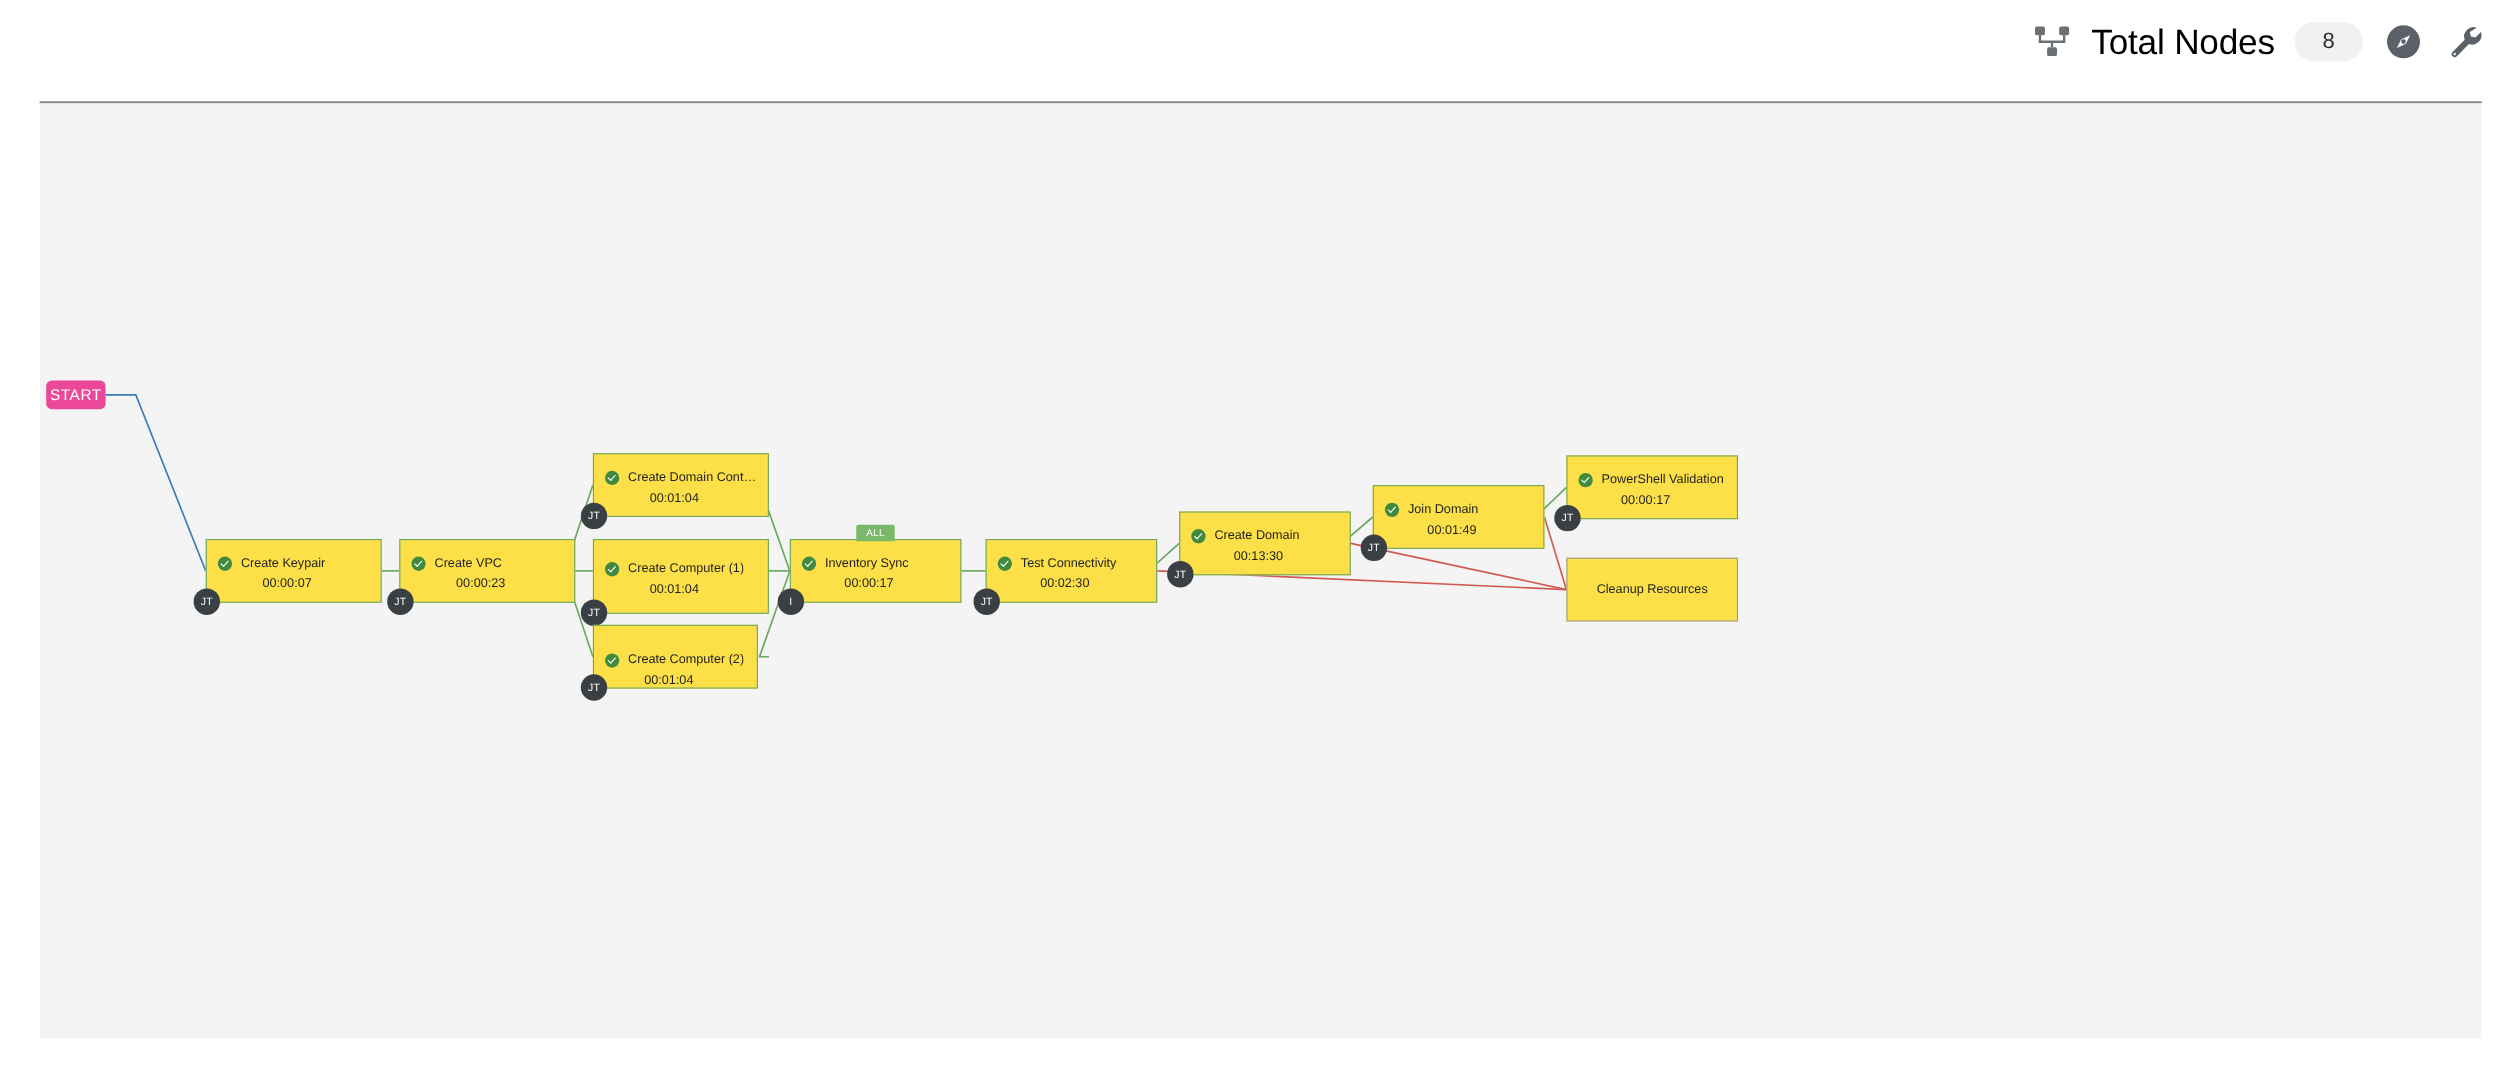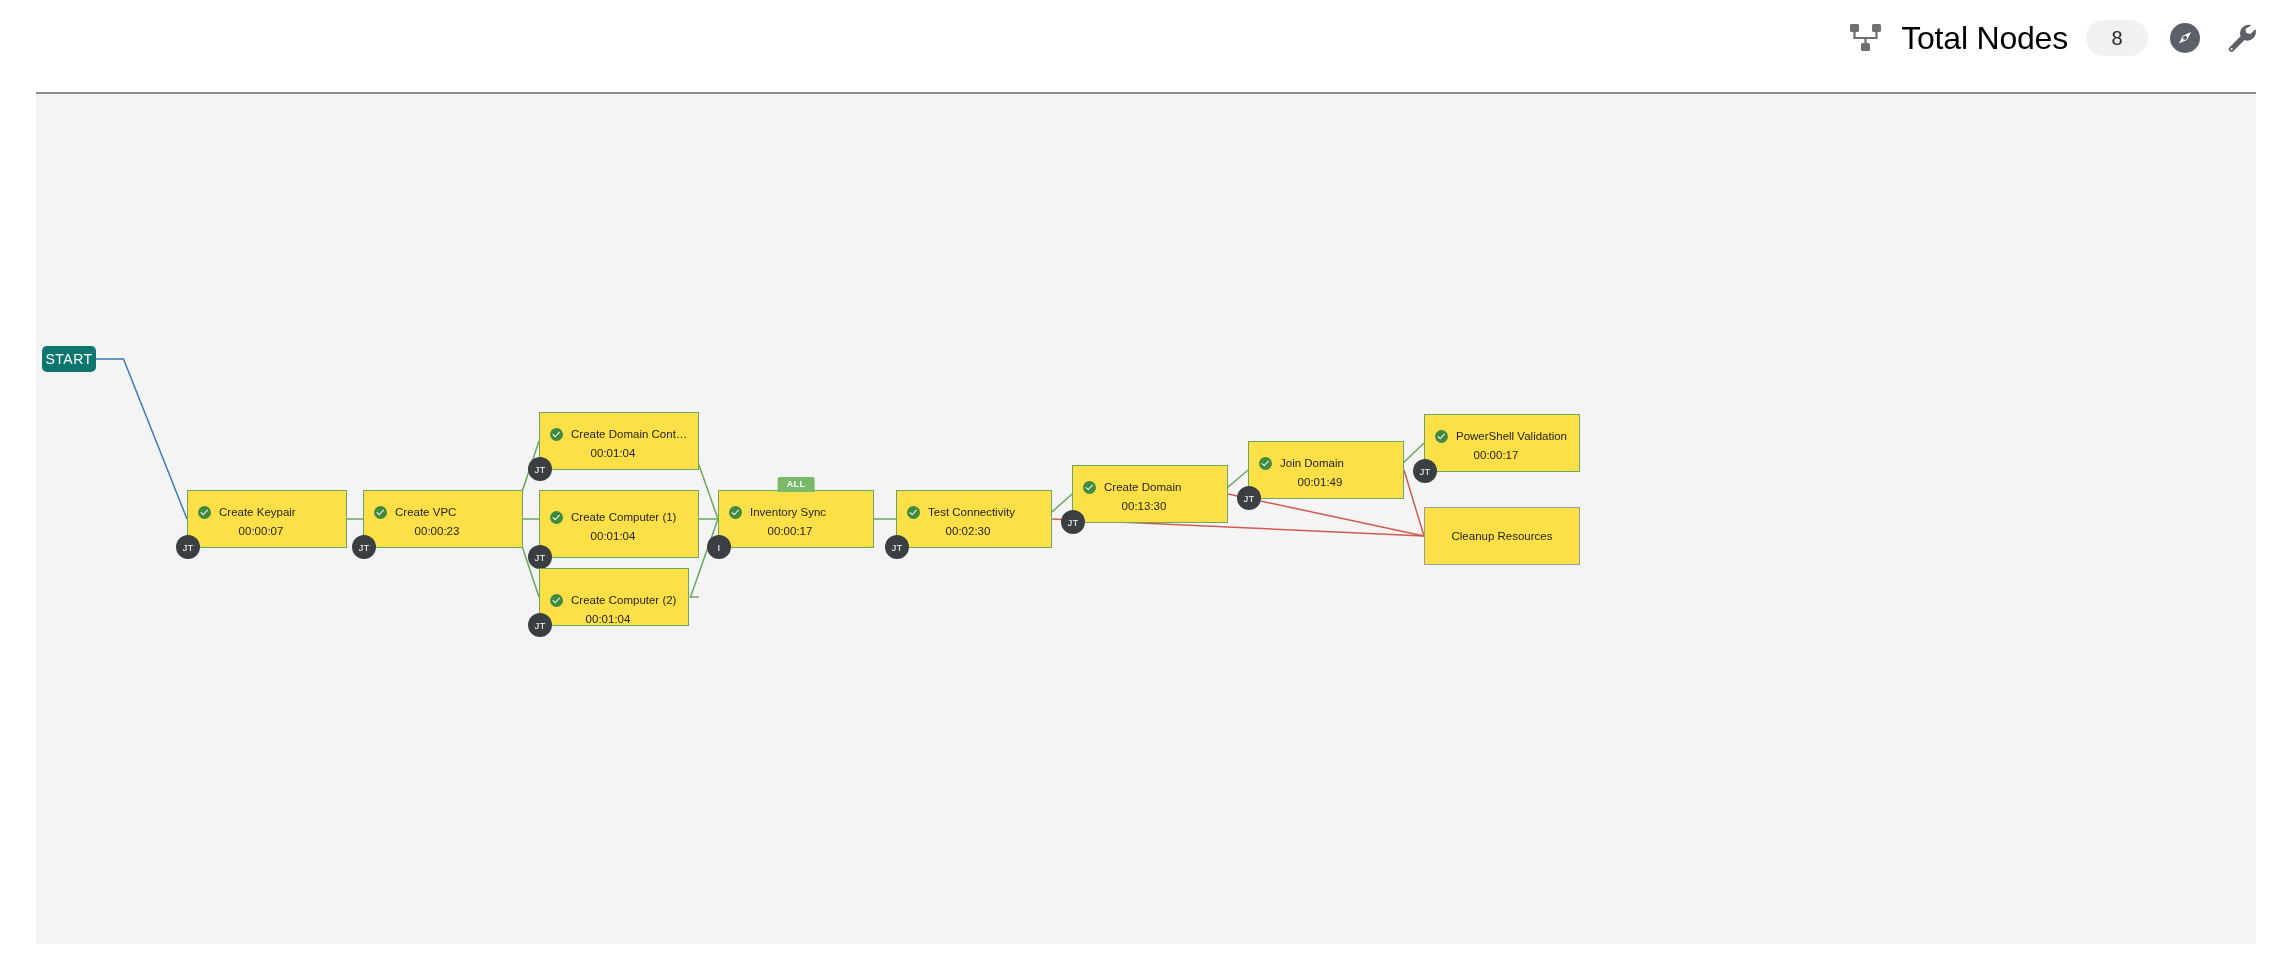--- a/index.html
+++ b/index.html
@@ -185,21 +185,21 @@
   }
   
   .node-tag {
     position: absolute;
     top: -14px;
     left: 50%;
     transform: translateX(-50%);
     background: #7ab86a;
     color: #ffffff;
     font-size: 9px;
-    font-weight: bold;
+    font-weight: normal;
     padding: 2px 9px 3px 9px;
     border-radius: 2px 2px 0 0;
     letter-spacing: 0.4px;
     z-index: 6;
   }
 
   
   #node-start {
     position: absolute;
     background: #3c7bb8;
@@ -272,21 +272,21 @@
       <path d="M 663 503 L 654.5 503 L 682 425" stroke="#6aa75f" stroke-width="1.5" fill="none"></path>
       <path d="M 838 425 L 860 425" stroke="#6aa75f" stroke-width="1.5" fill="none"></path>
       <path d="M 1016 425 L 1008 425 L 1036 400" stroke="#6aa75f" stroke-width="1.5" fill="none"></path>
       <path d="M 1016 425 L 1388 442" stroke="#d05a52" stroke-width="1.5" fill="none"></path>
       <path d="M 1192 400 L 1184 400 L 1212 376" stroke="#6aa75f" stroke-width="1.5" fill="none"></path>
       <path d="M 1192 400 L 1388 442" stroke="#d05a52" stroke-width="1.5" fill="none"></path>
       <path d="M 1368 376 L 1360 376 L 1388 349" stroke="#6aa75f" stroke-width="1.5" fill="none"></path>
       <path d="M 1368 376 L 1388 442" stroke="#d05a52" stroke-width="1.5" fill="none"></path>
     </svg>
 
-  <div id="node-start" style="left: 6px; top: 252px; width: 54px; height: 26px; background: #0f766e;">
+  <div id="node-start" style="left: 6px; top: 252px; width: 54px; height: 26px; background: #ec4899;">
     <span>START</span>
   </div>
 
   <div id="node-container">
       <div class="node" style="left: 151px; top: 396px; width: 160px; height: 58px;">
         <div class="node-title-row">
           <span class="node-status"></span>
           <span class="node-title">Create Keypair</span>
         </div>
         <div class="node-elapsed">00:00:07</div>

